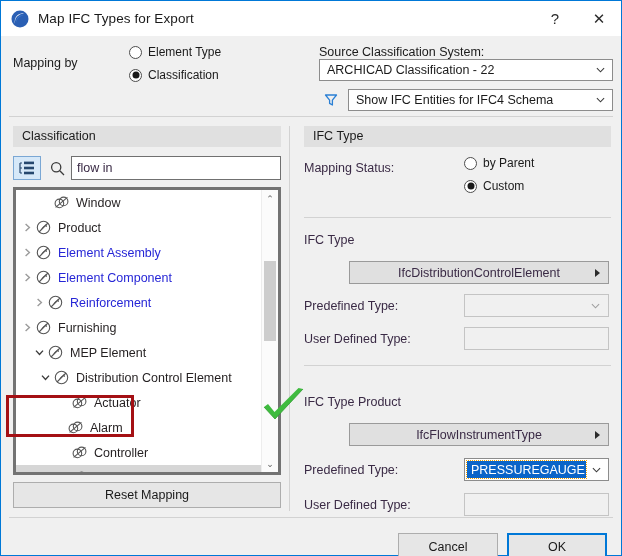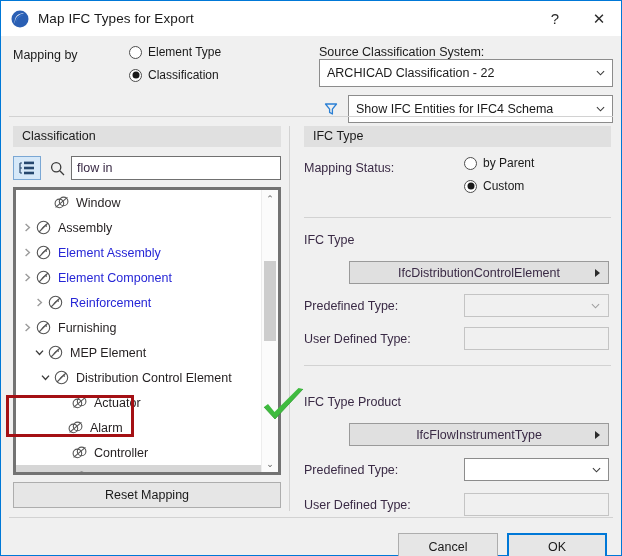--- a/index.html
+++ b/index.html
@@ -26,35 +26,35 @@
   .title-icon{width:20px;height:20px;margin-left:9px;margin-right:8px;flex:0 0 20px;}
   .title-text{font-size:13.5px;color:#1a1a1a;letter-spacing:0.1px;}
   .title-buttons{position:absolute;right:0;top:0;height:35px;display:flex;align-items:center;}
   .tb-btn{width:44px;height:35px;display:flex;align-items:center;justify-content:center;
           font-size:15px;color:#2b2b2b;cursor:default;}
   
   .topzone{
     flex:0 0 80px;position:relative;background:#f0f0f0;
   }
   .lbl{color:#1a1a1a;font-size:12.5px;}
-  .mapping-by{position:absolute;left:12px;top:12px;}
+  .mapping-by{position:absolute;left:12px;top:20px;}
   .radio-row{display:flex;align-items:center;margin-bottom:9px;cursor:default;}
   .radio{
     width:13px;height:13px;border-radius:50%;border:1px solid #4d4d4d;background:#fff;
     box-sizing:border-box;margin-right:6px;position:relative;flex:0 0 13px;
   }
   .radio.on::after{
     content:"";position:absolute;left:50%;top:50%;width:7px;height:7px;border-radius:50%;
     background:#1a1a1a;transform:translate(-50%,-50%);
   }
   .radios{position:absolute;left:128px;top:9px;}
   .srcblk{position:absolute;left:318px;top:9px;width:294px;}
   .srclabel{font-size:12.5px;display:block;}
   .combo{
-    box-sizing:border-box;height:28px;border:1px solid #8c8c8c;background:#fff;
+    box-sizing:border-box;height:22px;border:1px solid #8c8c8c;background:#fff;
     display:flex;align-items:center;position:relative;font-size:12.5px;padding-left:7px;
     color:#1a1a1a;cursor:default;
   }
   .combo .chev{
     position:absolute;right:7px;top:50%;transform:translateY(-50%);
     width:9px;height:9px;
   }
   .filterrow{display:flex;align-items:center;margin-top:8px;}
   .funnel{width:16px;height:16px;margin-right:9px;margin-left:4px;flex:0 0 16px;}
   .filterrow .combo{flex:1;}
@@ -248,21 +248,21 @@
                 <svg width="9" height="9" viewBox="0 0 9 9">
                   <path d="M2.6 1 L6.4 4.5 L2.6 8" stroke="#9b9b9b" stroke-width="1.4" fill="none"></path>
                 </svg>
               </span>
               <svg class="ticon" viewBox="0 0 17 17">
                 <circle cx="8.5" cy="8.5" r="6.2" fill="none" stroke="#555" stroke-width="1.1"></circle>
                 <path d="M4 13 L13 4" stroke="#555" stroke-width="1.1"></path>
                 <path d="M6.6 10.4 q1.4-3.4 4.2-4.2" fill="none" stroke="#555" stroke-width="1"></path>
                 <path d="M10.6 5.6 q1.1 1.1 0.6 2.4" fill="none" stroke="#555" stroke-width="1"></path>
               </svg>
-              <span class="tlabel ">Assembly</span>
+              <span class="tlabel ">Product</span>
             </div>
             <div class="tnode" style="padding-left:4px">
               <span class="tw">
                 <svg width="9" height="9" viewBox="0 0 9 9">
                   <path d="M2.6 1 L6.4 4.5 L2.6 8" stroke="#9b9b9b" stroke-width="1.4" fill="none"></path>
                 </svg>
               </span>
               <svg class="ticon" viewBox="0 0 17 17">
                 <circle cx="8.5" cy="8.5" r="6.2" fill="none" stroke="#555" stroke-width="1.1"></circle>
                 <path d="M4 13 L13 4" stroke="#555" stroke-width="1.1"></path>
@@ -446,20 +446,21 @@
       <div class="fieldrow">
         <div class="grey-combo">
           <span>IfcFlowInstrumentType</span>
           <span class="tri"></span>
         </div>
       </div>
 
       <div class="fieldrow" style="margin-top:11px;">
         <span class="fieldlabel">Predefined Type:</span>
         <div class="sel-combo">
+          <span class="selval">PRESSUREGAUGE</span>
           <svg class="chev" viewBox="0 0 10 10">
             <path d="M1 3 L5 7 L9 3" stroke="#3b3b3b" stroke-width="1.2" fill="none"></path>
           </svg>
         </div>
       </div>
 
       <div class="fieldrow" style="margin-top:11px;">
         <span class="fieldlabel">User Defined Type:</span>
         <div class="input-disabled">
           <span style="padding-left:6px;line-height:21px;display:block;color:#8a8a8a;font-size:12.5px;"></span>

